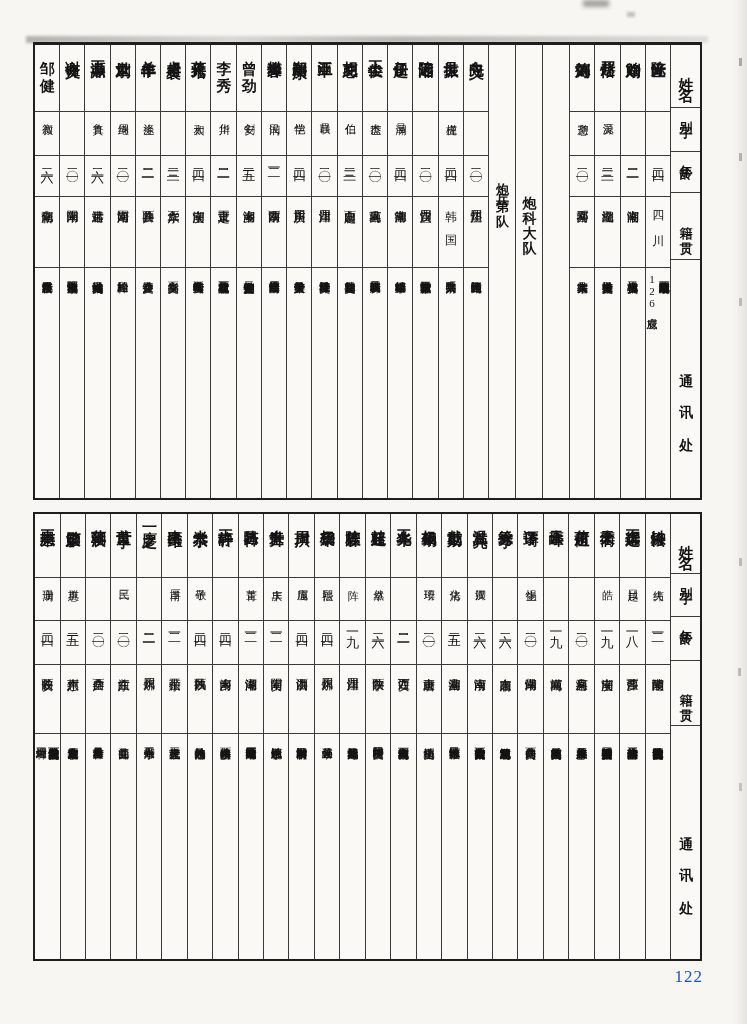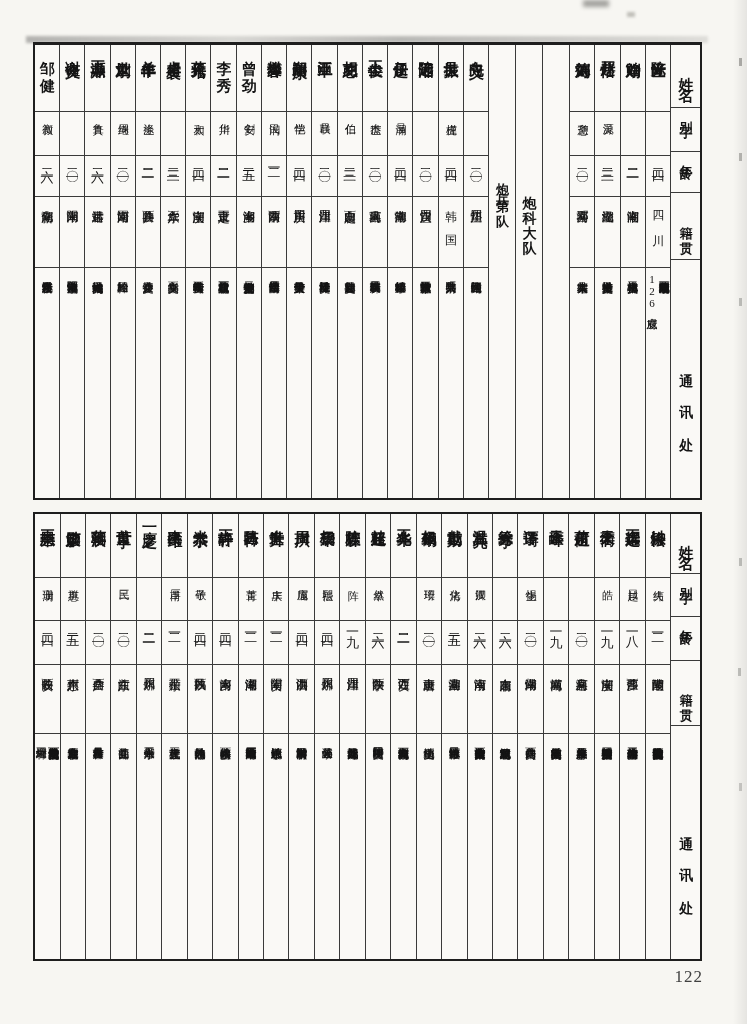--- a/index.html
+++ b/index.html
@@ -51,21 +51,21 @@
   .col.header .c-age .vtxt{font-size:13px;line-height:16px;letter-spacing:1px;}
   .col.header .c-origin{align-items:center;padding-top:0;}
   .col.header .c-origin .vtxt{font-size:13px;letter-spacing:15px;padding-top:12px;}
   .col.header .c-addr{align-items:center;padding-top:0;}
   .col.header .c-addr .vtxt{font-size:14px;letter-spacing:33px;padding-top:62px;}
   
   .col.section .cell{justify-content:center;}
   .col.section .vtxt{font-weight:700;}
   .col.section .vtxt.sec-a{font-size:14px;letter-spacing:15px;padding-top:140px;}
   .col.section .vtxt.sec-b{font-size:13px;letter-spacing:8px;padding-top:128px;}
-  .page-number{position:absolute;right:44px;top:967px;font-size:17px;letter-spacing:1px;color:#404040;}
+  .page-number{position:absolute;right:44px;top:967px;font-size:17px;letter-spacing:1px;color:#1d4ed8;}
 </style>
 </head>
 <body>
 
 <div class="page">
   <div class="artifact top-smudge"></div>
   <div class="artifact speck1"></div>
   <div class="artifact speck2"></div>
   <div class="artifact edge-marks"></div>
 

